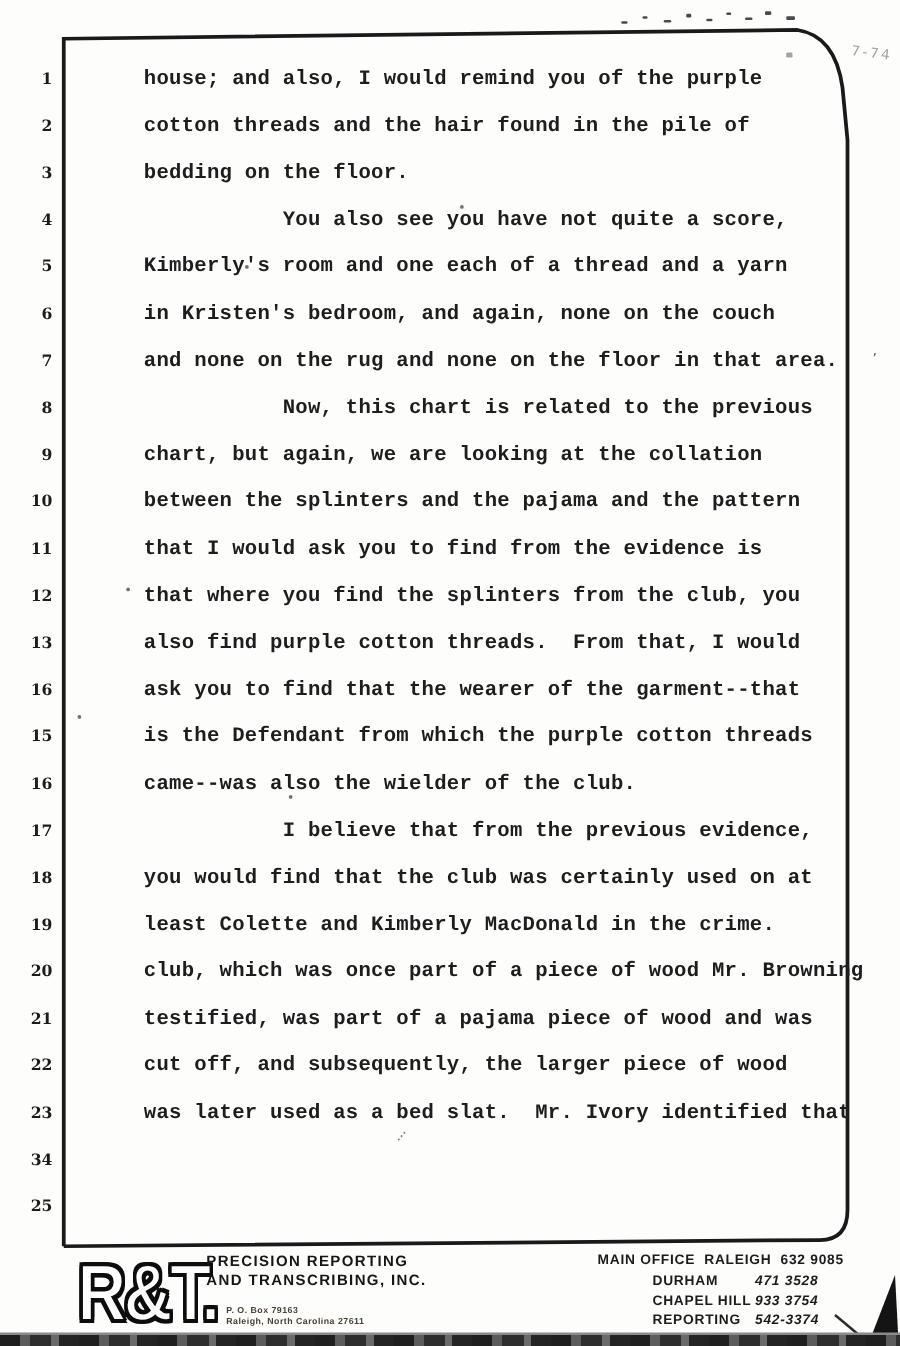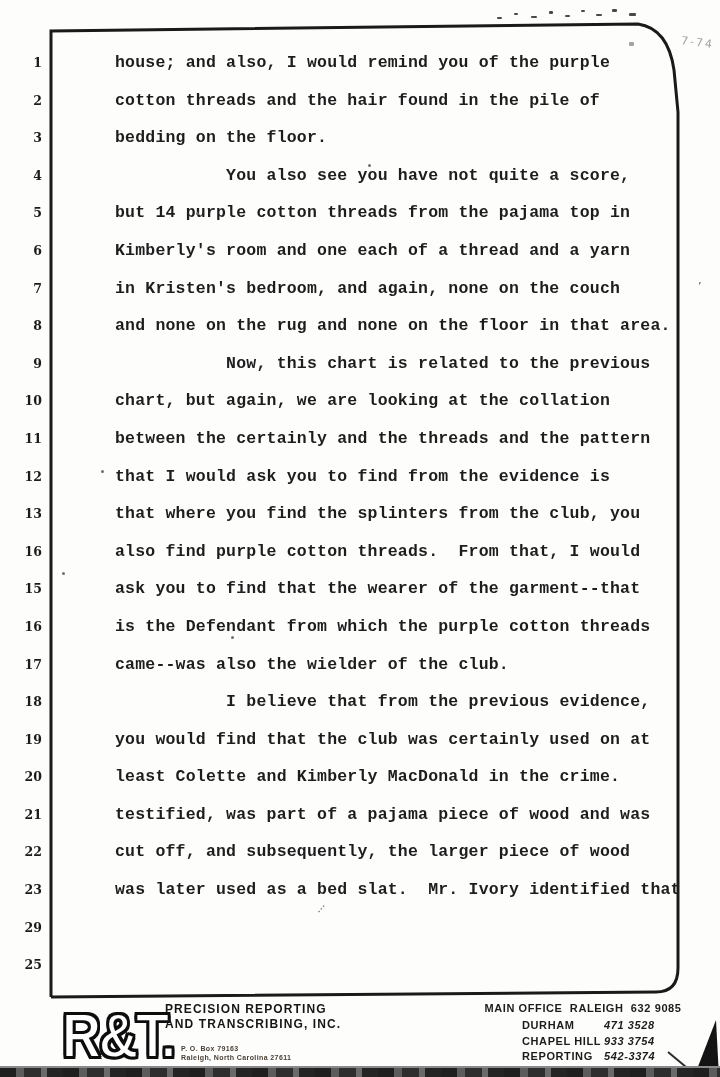--- a/index.html
+++ b/index.html
@@ -52,21 +52,21 @@
   .address{
     position:absolute;left:181px;top:1044px;
     font-family:"Liberation Sans",sans-serif;font-weight:700;font-size:7px;
     color:#4a4036;line-height:9px;letter-spacing:.4px;filter:blur(.2px);
   }
   .phones{
     position:absolute;left:478px;top:1002px;width:210px;
     font-family:"Liberation Sans",sans-serif;font-weight:700;font-size:11px;
     color:#1c1c1c;letter-spacing:.6px;
   }
-  .phone-main{white-space:pre;margin-bottom:4px;text-align:center;}
+  .phone-main{white-space:pre;margin-bottom:4px;}
   .phone-row{display:flex;margin-left:28px;line-height:15.5px;padding-left:16px;}
   .phone-row .plabel{width:82px;}
   .phone-row .pnum{width:70px;font-style:italic;}
   .bottom-band{
     position:absolute;left:0;top:1066px;width:720px;height:11px;
     border-top:2px solid #8a8a8a;
     background:repeating-linear-gradient(90deg,
       #1f1f1f 0 16px,#5c5c5c 16px 24px,#2e2e2e 24px 41px,#6a6a6a 41px 47px,#242424 47px 63px);
   }
 </style>
@@ -98,45 +98,45 @@
     <div class="lnum">16</div>
     <div class="lnum">15</div>
     <div class="lnum">16</div>
     <div class="lnum">17</div>
     <div class="lnum">18</div>
     <div class="lnum">19</div>
     <div class="lnum">20</div>
     <div class="lnum">21</div>
     <div class="lnum">22</div>
     <div class="lnum">23</div>
-    <div class="lnum">29</div>
+    <div class="lnum">34</div>
     <div class="lnum">25</div>
   </div>
 
   <div class="textcol">
     <div class="tline">house; and also, I would remind you of the purple</div>
     <div class="tline">cotton threads and the hair found in the pile of</div>
     <div class="tline">bedding on the floor.</div>
     <div class="tline">           You also see you have not quite a score,</div>
-    <div class="tline">but 14 purple cotton threads from the pajama top in</div>
     <div class="tline">Kimberly's room and one each of a thread and a yarn</div>
     <div class="tline">in Kristen's bedroom, and again, none on the couch</div>
     <div class="tline">and none on the rug and none on the floor in that area.</div>
     <div class="tline">           Now, this chart is related to the previous</div>
     <div class="tline">chart, but again, we are looking at the collation</div>
-    <div class="tline">between the certainly and the threads and the pattern</div>
+    <div class="tline">between the splinters and the pajama and the pattern</div>
     <div class="tline">that I would ask you to find from the evidence is</div>
     <div class="tline">that where you find the splinters from the club, you</div>
     <div class="tline">also find purple cotton threads.  From that, I would</div>
     <div class="tline">ask you to find that the wearer of the garment--that</div>
     <div class="tline">is the Defendant from which the purple cotton threads</div>
     <div class="tline">came--was also the wielder of the club.</div>
     <div class="tline">           I believe that from the previous evidence,</div>
     <div class="tline">you would find that the club was certainly used on at</div>
     <div class="tline">least Colette and Kimberly MacDonald in the crime.</div>
+    <div class="tline">club, which was once part of a piece of wood Mr. Browning</div>
     <div class="tline">testified, was part of a pajama piece of wood and was</div>
     <div class="tline">cut off, and subsequently, the larger piece of wood</div>
     <div class="tline">was later used as a bed slat.  Mr. Ivory identified that</div>
   </div>
 
   <div class="pencil">7-74</div>
   <div class="speck" style="left:497px;top:17px;width:5px;height:2px;"></div>
   <div class="speck" style="left:514px;top:13px;width:4px;height:2px;"></div>
   <div class="speck" style="left:531px;top:16px;width:6px;height:2px;"></div>
   <div class="speck" style="left:549px;top:11px;width:4px;height:3px;"></div>

